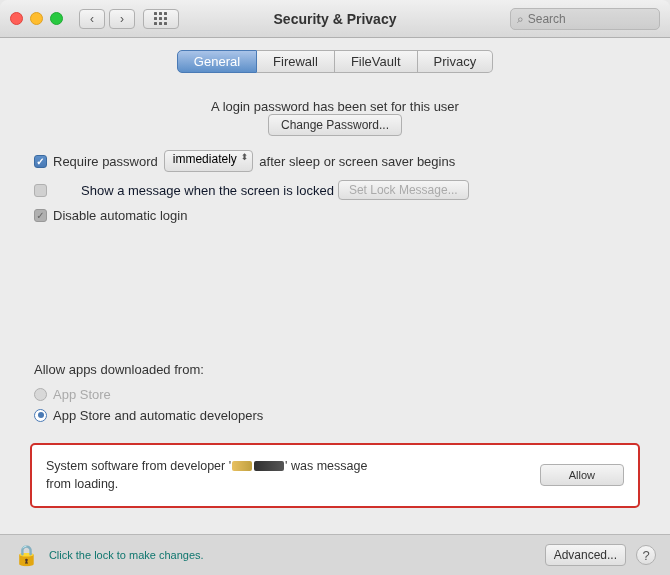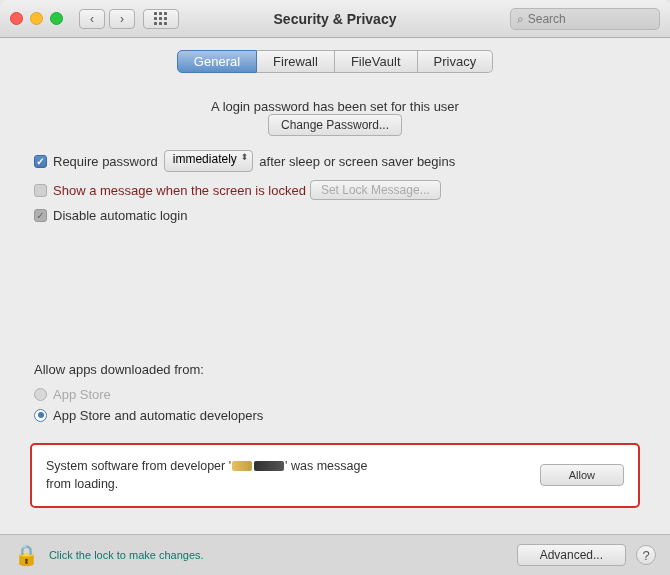--- a/index.html
+++ b/index.html
@@ -239,21 +239,22 @@
       font-size: 9px;
       color: #555;
       margin-left: 4px;
     }
 
     .option-label {
       font-size: 13px;
       color: #333;
     }
     .option-label.disabled {
-      color: #7f1d1d;
+      color: #0f172a;
+      margin-left: 28px;
     }
 
     .lock-msg-btn {
       background: linear-gradient(to bottom, #f5f5f5, #e0e0e0);
       border: 1px solid #b0b0b0;
       border-radius: 4px;
       padding: 2px 10px;
       font-size: 12px;
       color: #aaa;
       margin-left: 4px;
@@ -372,21 +373,21 @@
     }
     .lock-label {
       font-size: 11px;
       color: #0f766e;
       flex: 1;
     }
     .advanced-btn {
       background: linear-gradient(to bottom, #f5f5f5, #e0e0e0);
       border: 1px solid #b0b0b0;
       border-radius: 4px;
-      padding: 3px 22px;
+      padding: 3px 8px;
       font-size: 12px;
       cursor: pointer;
       color: #333;
     }
     .help-btn {
       width: 20px;
       height: 20px;
       border-radius: 50%;
       border: 1px solid #b0b0b0;
       background: linear-gradient(to bottom, #f5f5f5, #e0e0e0);

